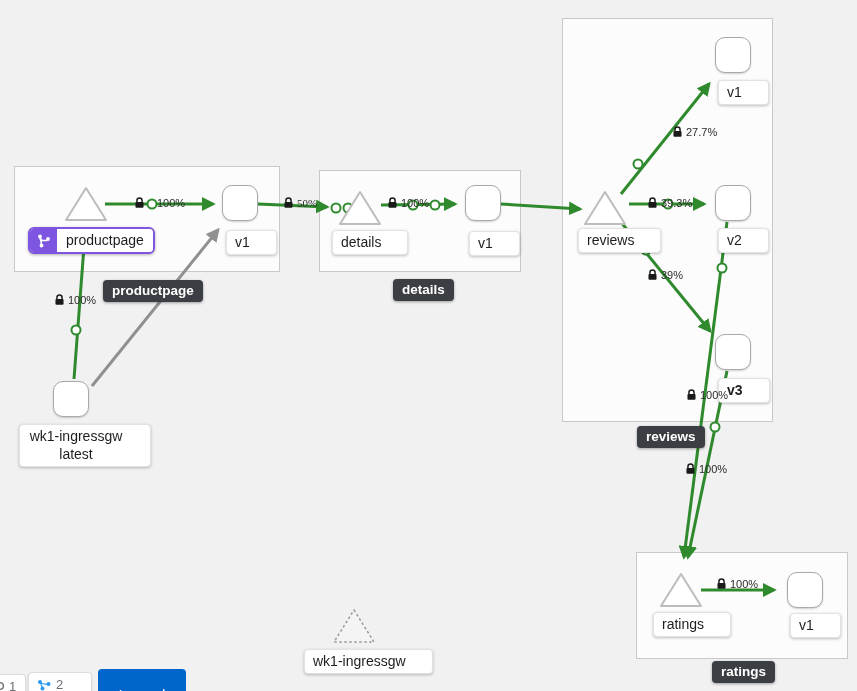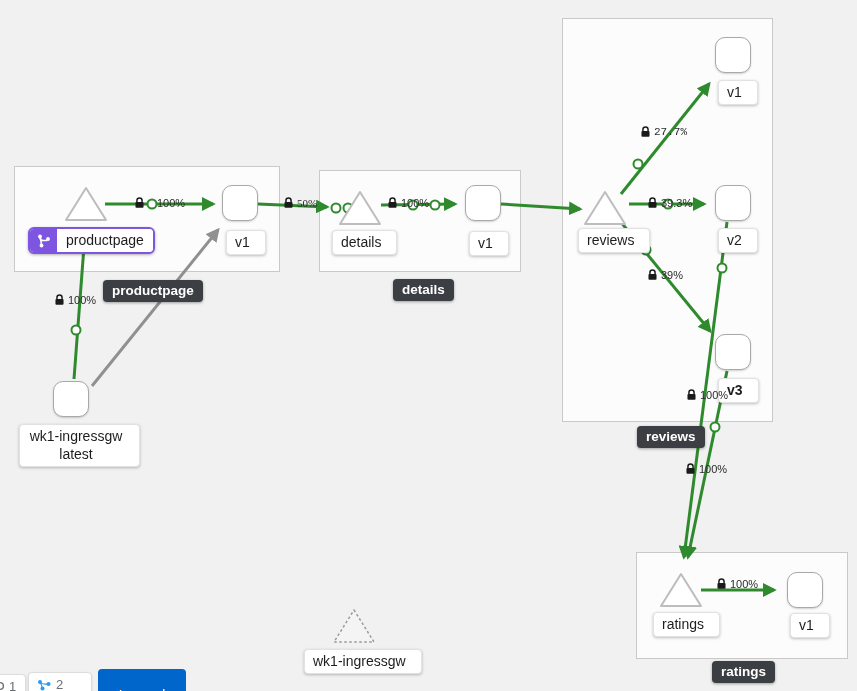--- a/index.html
+++ b/index.html
@@ -20,21 +20,21 @@
   
   .sq{
     position:absolute;width:34px;height:34px;background:#fff;
     border:1.5px solid #a9a9a9;border-radius:10px;z-index:4;
     box-shadow:0 1px 2px rgba(0,0,0,.18);
   }
   .tri{position:absolute;z-index:4;}
   .chip{
     position:absolute;background:#fff;border:1px solid #e2e2e2;border-radius:4px;
     box-shadow:0 1px 3px rgba(0,0,0,.25);color:#1d1d1d;font-size:14px;
-    padding:2px 15px 3px 8px;z-index:5;text-align:center;line-height:1.3;
+    padding:2px 26px 3px 8px;z-index:5;text-align:center;line-height:1.3;
     white-space:nowrap;
   }
   .appchip{
     position:absolute;display:flex;align-items:stretch;z-index:6;
     border:2px solid #7d55e0;border-radius:6px;overflow:hidden;
     box-shadow:0 1px 3px rgba(0,0,0,.3);background:#fff;
   }
   .appchip .badge{
     background:#7d55e0;display:flex;align-items:center;justify-content:center;
     width:27px;
@@ -191,21 +191,21 @@
       </svg>
     <span>50%</span>
   </div>
   <div class="pct" style="left:387px;top:197px;">
     <svg width="11" height="12" viewBox="0 0 12 13">
         <path d="M3.2,5.5 V3.8 a2.8,2.8 0 0 1 5.6,0 V5.5" fill="none" stroke="#1a1a1a" stroke-width="1.6"></path>
         <rect x="1.6" y="5.5" width="8.8" height="6.2" rx="1" fill="#1a1a1a"></rect>
       </svg>
     <span>100%</span>
   </div>
-  <div class="pct" style="left:640px;top:126px;font-family:Liberation Mono, monospace;">
+  <div class="pct" style="left:672px;top:126px;">
     <svg width="11" height="12" viewBox="0 0 12 13">
         <path d="M3.2,5.5 V3.8 a2.8,2.8 0 0 1 5.6,0 V5.5" fill="none" stroke="#1a1a1a" stroke-width="1.6"></path>
         <rect x="1.6" y="5.5" width="8.8" height="6.2" rx="1" fill="#1a1a1a"></rect>
       </svg>
     <span>27.7%</span>
   </div>
   <div class="pct" style="left:647px;top:197px;">
     <svg width="11" height="12" viewBox="0 0 12 13">
         <path d="M3.2,5.5 V3.8 a2.8,2.8 0 0 1 5.6,0 V5.5" fill="none" stroke="#1a1a1a" stroke-width="1.6"></path>
         <rect x="1.6" y="5.5" width="8.8" height="6.2" rx="1" fill="#1a1a1a"></rect>

